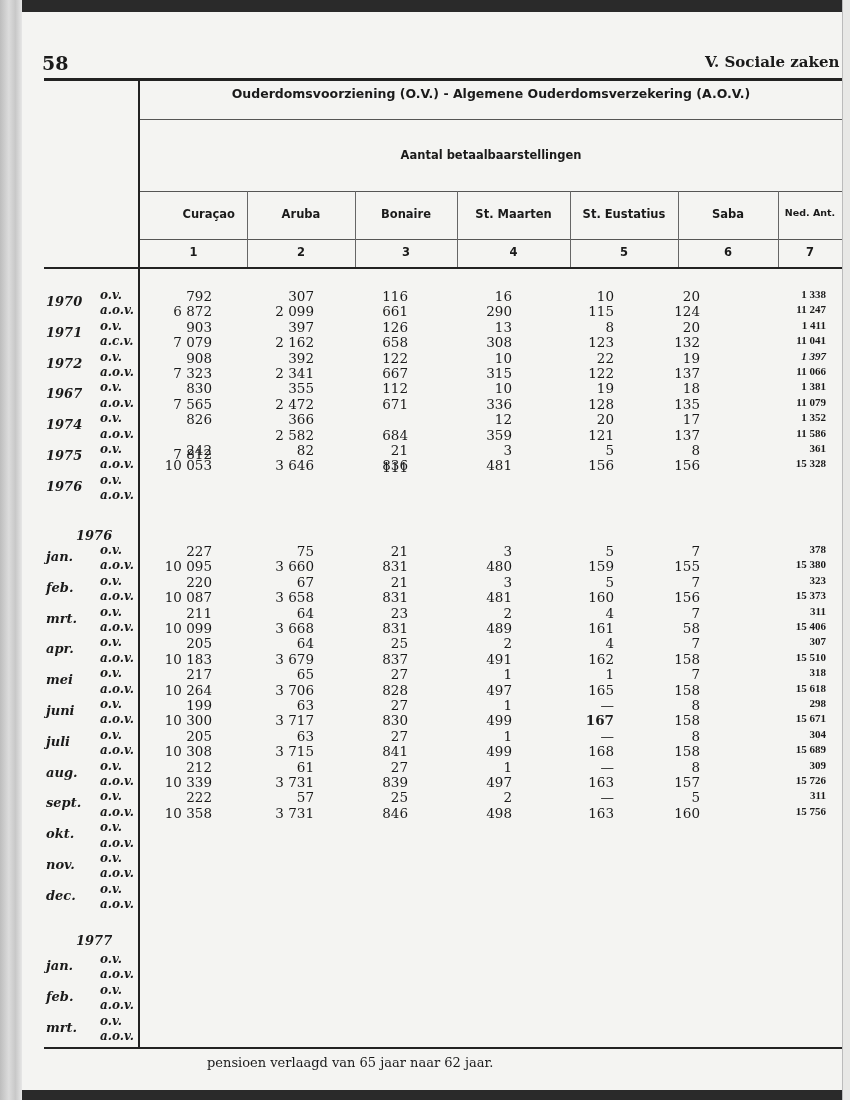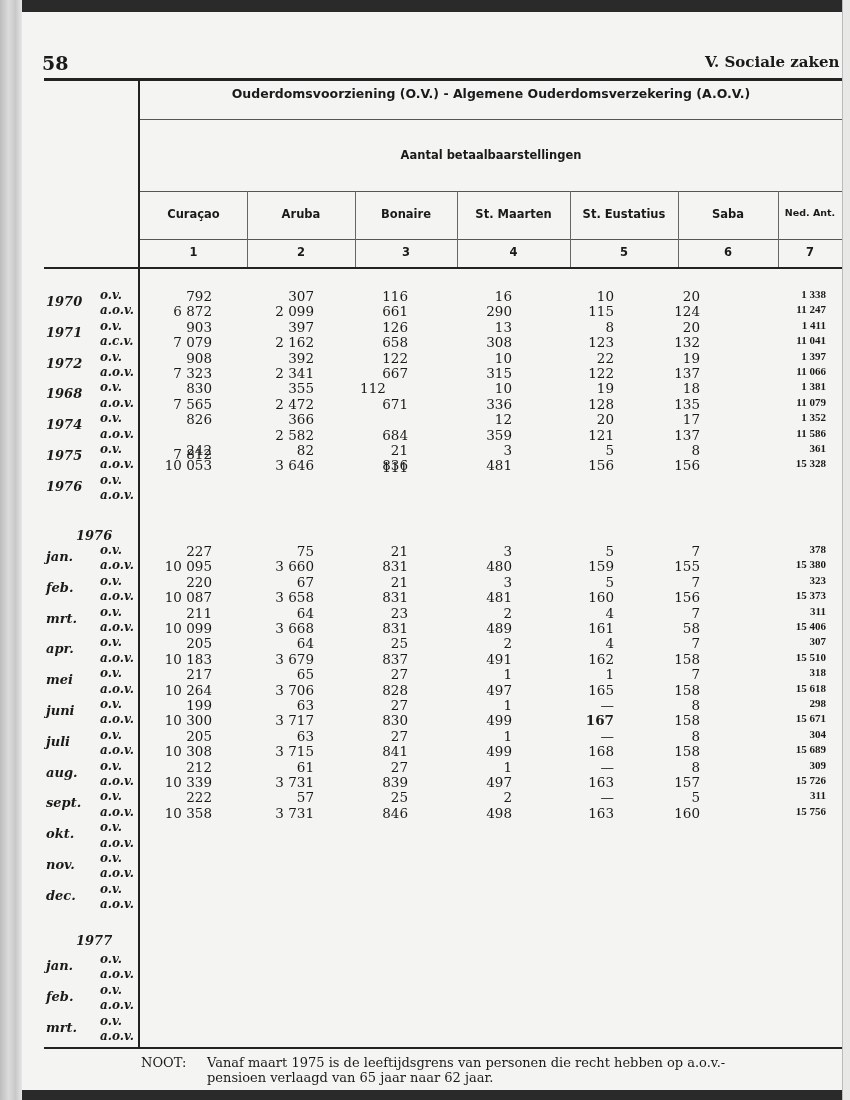--- a/index.html
+++ b/index.html
@@ -48,21 +48,21 @@
 <div class="hr-top"></div>
 <div class="vline-main"></div>
 <div class="hdr-title">Ouderdomsvoorziening (O.V.) - Algemene Ouderdomsverzekering (A.O.V.)</div>
 <div class="hdr-line1"></div>
 <div class="hdr-sub">Aantal betaalbaarstellingen</div>
 <div class="hdr-line2"></div>
 <div class="hdr-line3"></div>
 <div class="hdr-line4"></div>
 
 <div id="colheads">
-    <div class="colhead" style="left: 140px; width: 107px;">Curaçao</div>
+    <div class="colhead" style="left: 128px; width: 107px; text-align: right;">Curaçao</div>
     <div class="colnum" style="left: 140px; width: 107px;">1</div>
     <div class="colhead" style="left: 247px; width: 108px;">Aruba</div>
     <div class="colnum" style="left: 247px; width: 108px;">2</div>
     <div class="colsep" style="left: 247px;"></div>
     <div class="colhead" style="left: 355px; width: 102px;">Bonaire</div>
     <div class="colnum" style="left: 355px; width: 102px;">3</div>
     <div class="colsep" style="left: 355px;"></div>
     <div class="colhead" style="left: 457px; width: 113px;">St. Maarten</div>
     <div class="colnum" style="left: 457px; width: 113px;">4</div>
     <div class="colsep" style="left: 457px;"></div>
@@ -112,34 +112,34 @@
     <div class="cell" style="top: 334.2px; left: 630px; width: 70px;">132</div>
     <div class="cell c7" style="top: 334.2px; left: 756px; width: 70px;">11 041</div>
     <div class="lbl" style="left: 46px; top: 355.6px;">1972</div>
     <div class="typ" style="top: 349.6px;">o.v.</div>
     <div class="cell" style="top: 349.6px; left: 142px; width: 70px;">908</div>
     <div class="cell" style="top: 349.6px; left: 244px; width: 70px;">392</div>
     <div class="cell" style="top: 349.6px; left: 338px; width: 70px;">122</div>
     <div class="cell" style="top: 349.6px; left: 442px; width: 70px;">10</div>
     <div class="cell" style="top: 349.6px; left: 544px; width: 70px;">22</div>
     <div class="cell" style="top: 349.6px; left: 630px; width: 70px;">19</div>
-    <div class="cell c7" style="top: 349.6px; left: 756px; width: 70px;">1 397</div>
+    <div class="cell c7" style="top: 349.6px; left: 756px; width: 70px; font-style: italic;">1 397</div>
     <div class="typ" style="top: 365px;">a.o.v.</div>
     <div class="cell" style="top: 365px; left: 142px; width: 70px;">7 323</div>
     <div class="cell" style="top: 365px; left: 244px; width: 70px;">2 341</div>
     <div class="cell" style="top: 365px; left: 338px; width: 70px;">667</div>
     <div class="cell" style="top: 365px; left: 442px; width: 70px;">315</div>
     <div class="cell" style="top: 365px; left: 544px; width: 70px;">122</div>
     <div class="cell" style="top: 365px; left: 630px; width: 70px;">137</div>
     <div class="cell c7" style="top: 365px; left: 756px; width: 70px;">11 066</div>
-    <div class="lbl" style="left: 46px; top: 386.4px;">1968</div>
+    <div class="lbl" style="left: 46px; top: 386.4px;">1967</div>
     <div class="typ" style="top: 380.4px;">o.v.</div>
     <div class="cell" style="top: 380.4px; left: 142px; width: 70px;">830</div>
     <div class="cell" style="top: 380.4px; left: 244px; width: 70px;">355</div>
-    <div class="cell" style="top: 380.4px; left: 338px; width: 70px; text-align: center;">112</div>
+    <div class="cell" style="top: 380.4px; left: 338px; width: 70px;">112</div>
     <div class="cell" style="top: 380.4px; left: 442px; width: 70px;">10</div>
     <div class="cell" style="top: 380.4px; left: 544px; width: 70px;">19</div>
     <div class="cell" style="top: 380.4px; left: 630px; width: 70px;">18</div>
     <div class="cell c7" style="top: 380.4px; left: 756px; width: 70px;">1 381</div>
     <div class="typ" style="top: 395.8px;">a.o.v.</div>
     <div class="cell" style="top: 395.8px; left: 142px; width: 70px;">7 565</div>
     <div class="cell" style="top: 395.8px; left: 244px; width: 70px;">2 472</div>
     <div class="cell" style="top: 395.8px; left: 338px; width: 70px;">671</div>
     <div class="cell" style="top: 395.8px; left: 442px; width: 70px;">336</div>
     <div class="cell" style="top: 395.8px; left: 544px; width: 70px;">128</div>
@@ -409,15 +409,14 @@
     <div class="typ" style="top: 982.8px;">o.v.</div>
     <div class="typ" style="top: 998.2px;">a.o.v.</div>
     <div class="lbl" style="left: 46px; top: 1019.6px;">mrt.</div>
     <div class="typ" style="top: 1013.6px;">o.v.</div>
     <div class="typ" style="top: 1029px;">a.o.v.</div>
   </div>
 
 <div class="hr-bot"></div>
 
 <div class="note">
-  <div><span class="k">NOOT:</span><span>Vanaf maart 1975 is de leeftijdsgrens van personen die recht hebben op a.o.v.-</span></div>
   <div class="l2">pensioen verlaagd van 65 jaar naar 62 jaar.</div>
 </div>
 
 </body></html>

